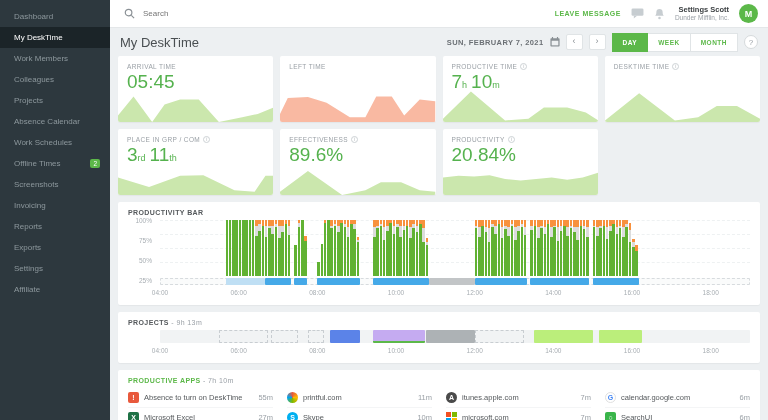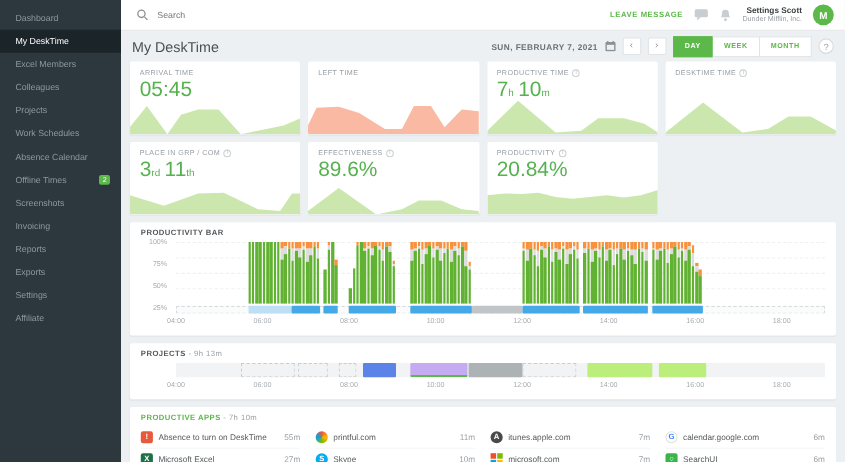--- a/index.html
+++ b/index.html
@@ -112,33 +112,33 @@
 
   <aside class="sidebar">
     <nav class="nav">
         <div class="side-item">
           <span>Dashboard</span>
         </div>
         <div class="side-item active">
           <span>My DeskTime</span>
         </div>
         <div class="side-item">
-          <span>Excel Members</span>
+          <span>Work Members</span>
         </div>
         <div class="side-item">
           <span>Colleagues</span>
         </div>
         <div class="side-item">
           <span>Projects</span>
         </div>
         <div class="side-item">
+          <span>Absence Calendar</span>
+        </div>
+        <div class="side-item">
           <span>Work Schedules</span>
-        </div>
-        <div class="side-item">
-          <span>Absence Calendar</span>
         </div>
         <div class="side-item">
           <span>Offline Times</span>
           <span class="side-badge">2</span>
         </div>
         <div class="side-item">
           <span>Screenshots</span>
         </div>
         <div class="side-item">
           <span>Invoicing</span>

